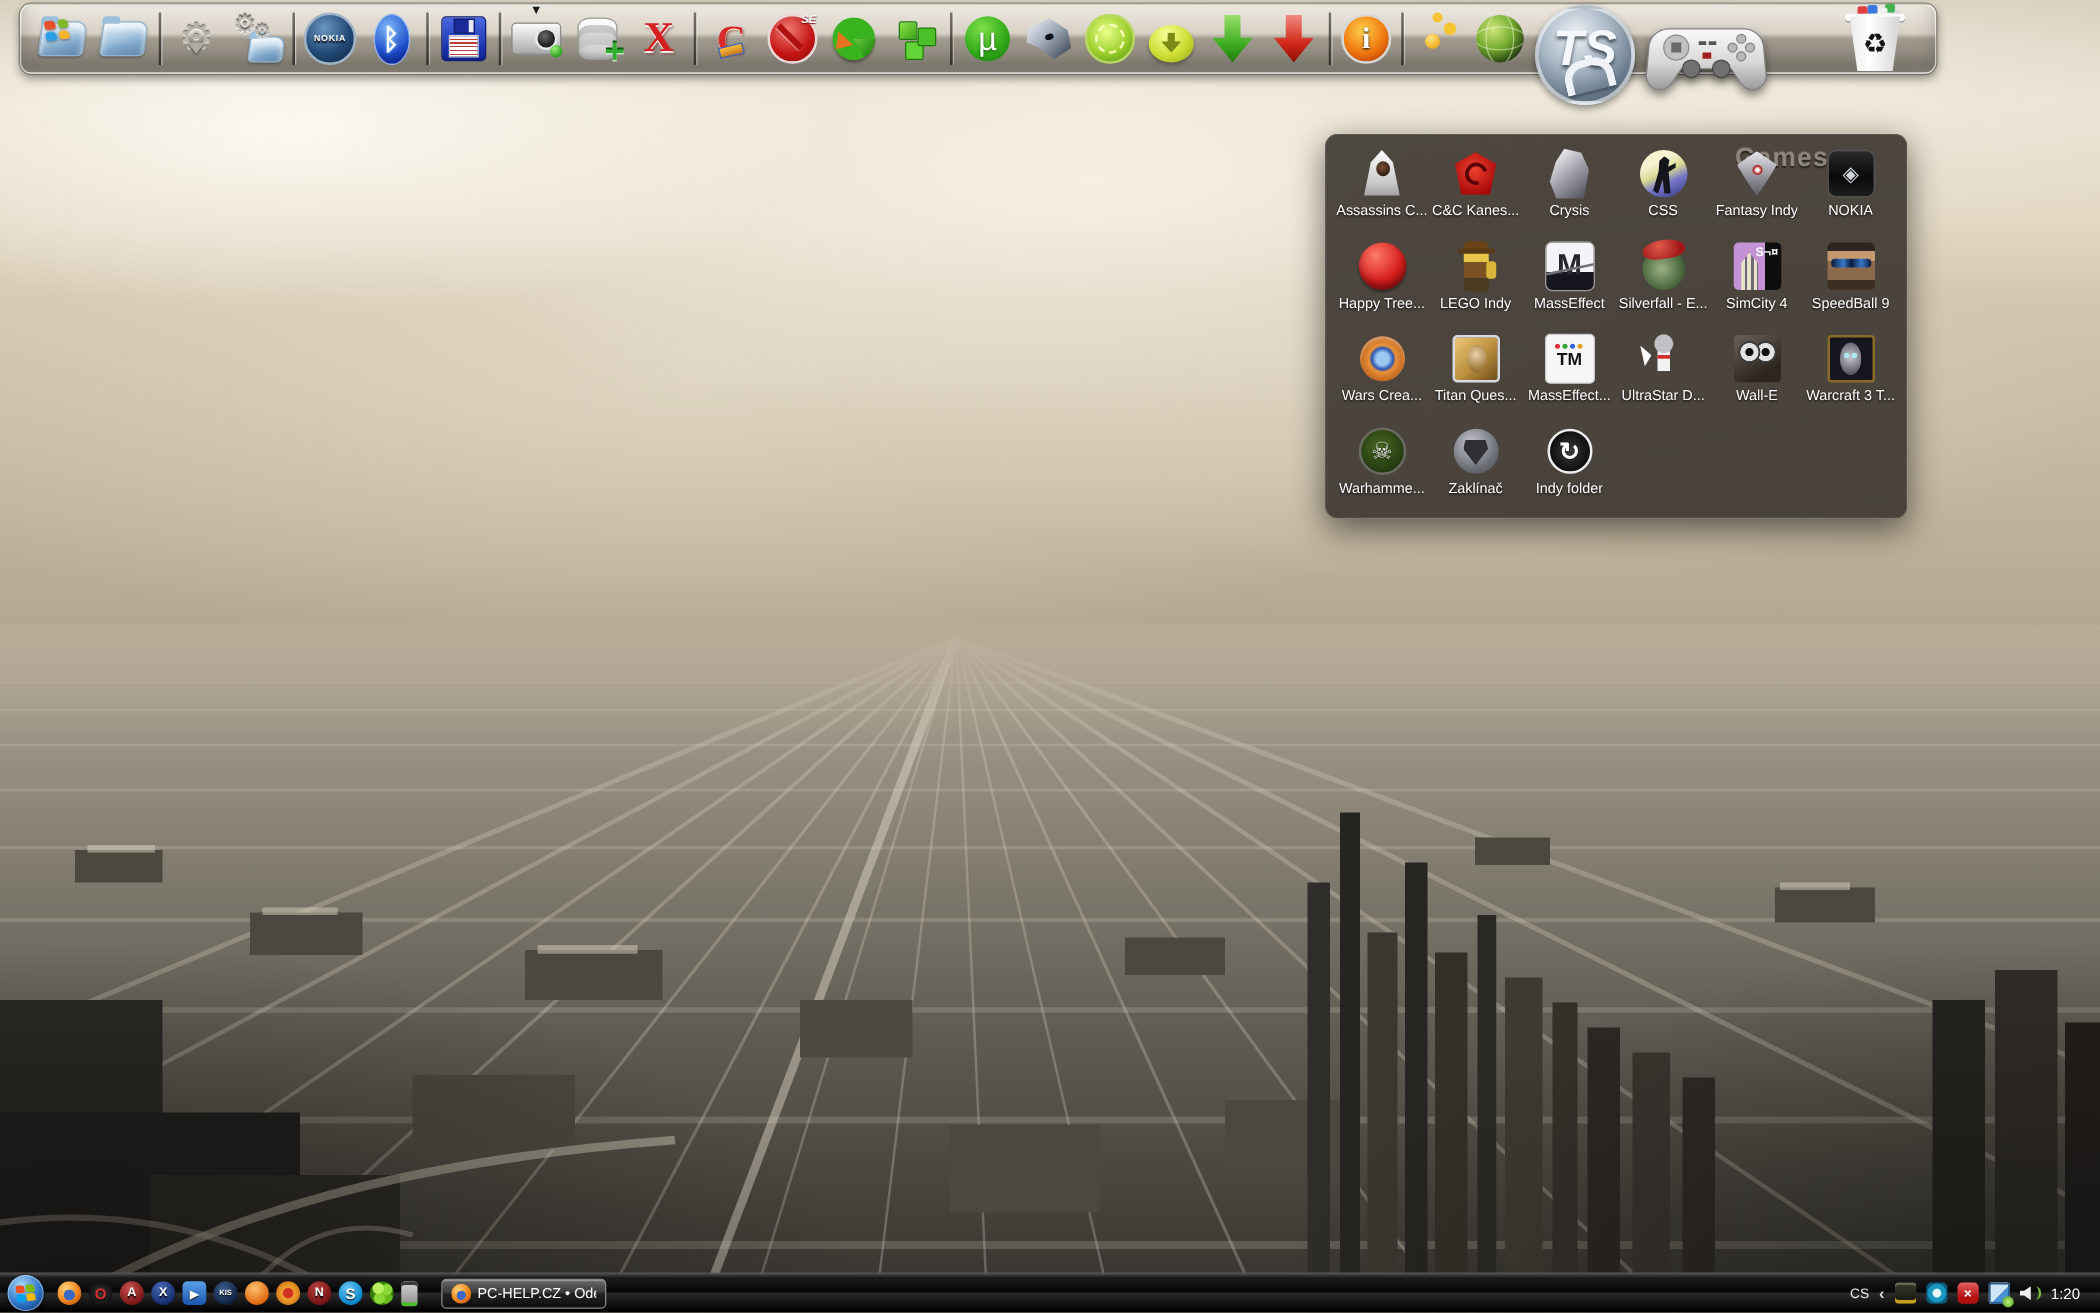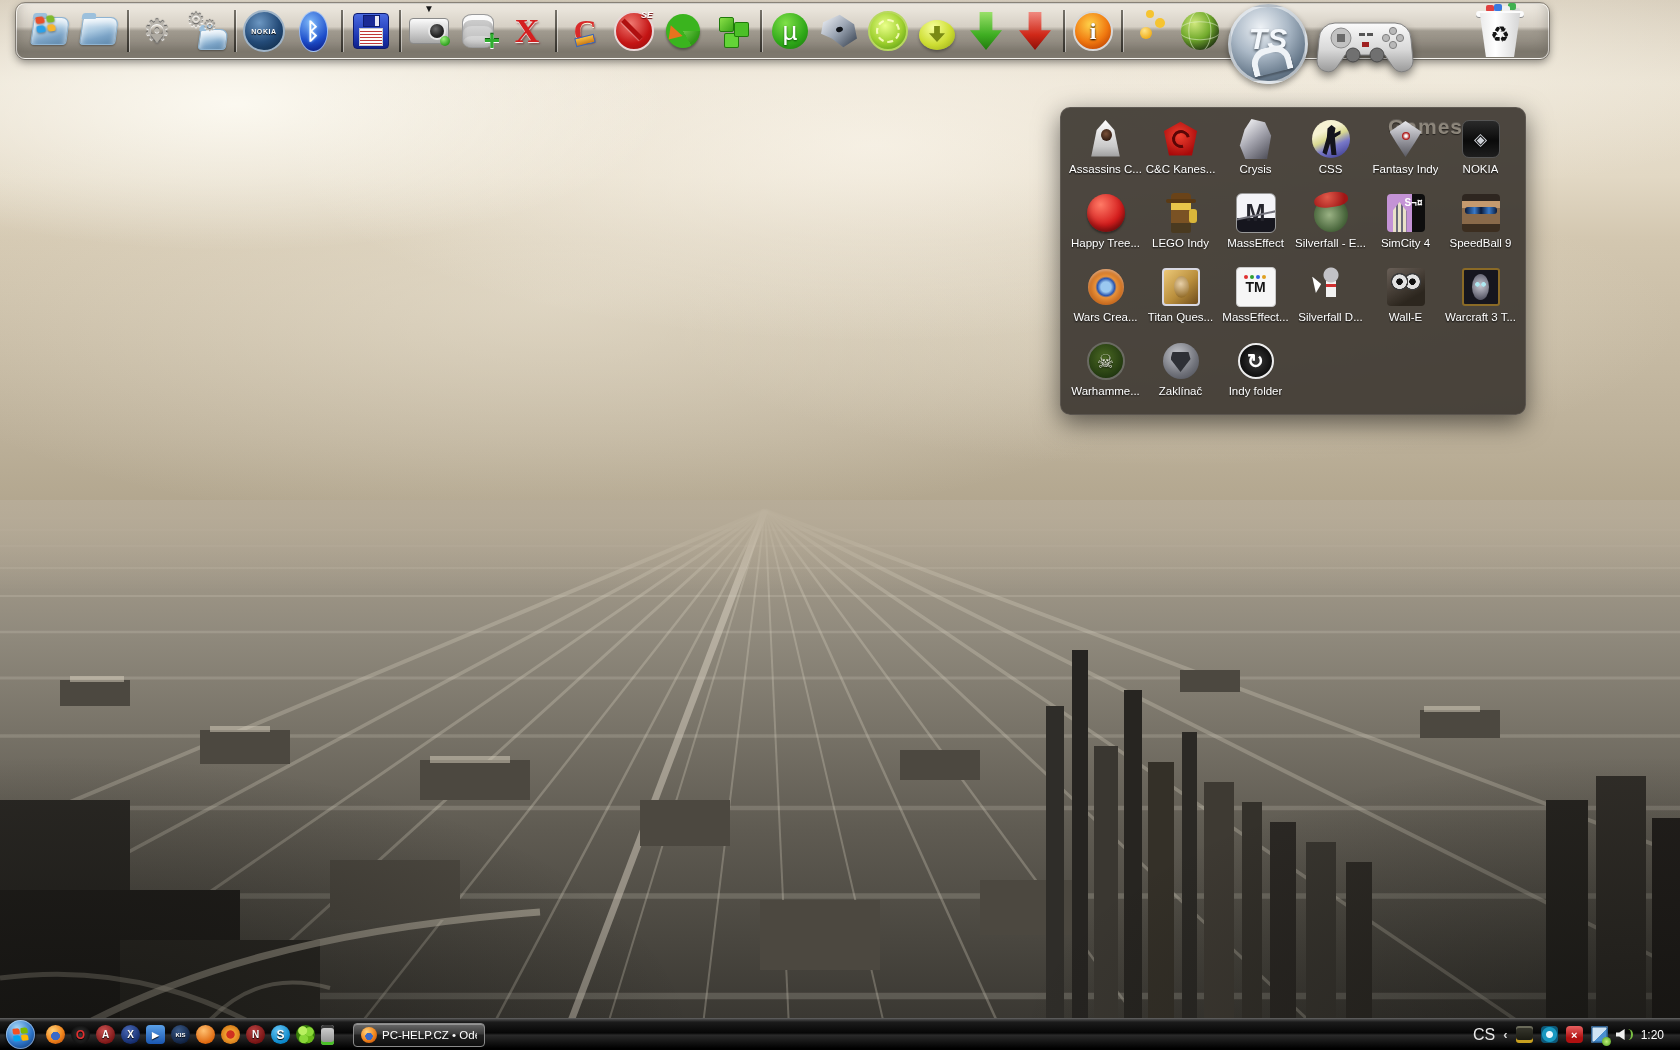--- a/index.html
+++ b/index.html
@@ -130,21 +130,21 @@
   .globe{width:38px;height:38px;border-radius:50%;position:relative;overflow:hidden;
     background:radial-gradient(circle at 36% 30%, #cfe87c, #71aa2c 45%, #243a12 78%, #141f0a);}
   .globe::before{content:"";position:absolute;left:50%;top:-2px;width:56%;height:104%;
     transform:translateX(-50%);border:1.5px solid rgba(235,245,215,.55);border-radius:50%;}
   .globe::after{content:"";position:absolute;top:50%;left:-2px;height:46%;width:104%;
     transform:translateY(-50%);border:1.5px solid rgba(235,245,215,.5);border-radius:50%;}
   .ts{width:74px;height:74px;flex:0 0 auto;border-radius:50%;position:relative;margin-bottom:-26px;
     background:radial-gradient(circle at 40% 28%, #eef2f6, #aab8c6 40%, #66788a 72%, #3c4a58);
     border:3px solid rgba(255,255,255,.55);box-shadow:0 3px 6px rgba(0,0,0,.4);
     display:flex;align-items:center;justify-content:center;}
-  .ts .tsword{color:#f4f8fc;font-size:30px;font-weight:bold;font-style:italic;
+  .ts .tsword{color:#f4f8fc;font-size:40px;font-weight:bold;font-style:italic;
     text-shadow:0 2px 3px rgba(20,30,40,.7);margin-top:-10px;}
   .ts::after{content:"";position:absolute;left:20px;bottom:8px;width:28px;height:20px;
     border:6px solid #eef2f6;border-bottom:none;border-radius:16px 16px 0 0;transform:rotate(-14deg);
     box-shadow:0 2px 2px rgba(0,0,0,.3);}
   .pad{width:100px;height:74px;flex:0 0 auto;margin-bottom:-34px;filter:drop-shadow(0 4px 4px rgba(0,0,0,.45));}
   .bin{width:52px;height:56px;flex:0 0 auto;position:relative;margin:0 10px 0 auto;}
   .bin .cup{position:absolute;left:4px;top:10px;width:44px;height:44px;
     clip-path:polygon(4% 0, 96% 0, 82% 100%, 18% 100%);
     background:linear-gradient(90deg,#e8e8e8,#ffffff 40%,#d2d2d2);
     display:flex;align-items:center;justify-content:center;font-size:22px;color:#141414;}
@@ -289,21 +289,21 @@
   .taskbtn{margin-left:14px;height:24px;width:132px;border-radius:4px;flex:0 0 auto;
     background:linear-gradient(#6a6a6a 0%, #3a3a3a 45%, #222 50%, #0e0e0e 100%);
     border:1px solid #8a8a8a;box-shadow:inset 0 1px 0 rgba(255,255,255,.3);
     display:flex;align-items:center;gap:5px;padding:0 7px;box-sizing:border-box;}
   .taskbtn .tbi{width:16px;height:16px;border-radius:50%;flex:0 0 auto;
     background:radial-gradient(circle at 50% 58%, #3a6ac8 0 29%, transparent 31%),
     radial-gradient(circle at 36% 30%, #ffd27a, #f0841c 55%, #b8480a 95%);}
   .taskbtn .tbl{color:#fff;font-size:11.5px;white-space:nowrap;overflow:hidden;}
   .spacer{flex:1 1 auto;}
   .tray{display:flex;align-items:center;gap:8px;padding-right:10px;}
-  .lang{color:#e8e8e8;font-size:16px;}
+  .lang{color:#e8e8e8;font-size:11px;}
   .chev{color:#d8d8d8;font-size:13px;font-weight:bold;}
   .ti{width:17px;height:17px;flex:0 0 auto;position:relative;}
   .t-cam{border-radius:3px;background:linear-gradient(#3a3a30,#14140c);
     box-shadow:inset 0 -3px 0 #c8a020, inset 0 2px 0 #6a6a5a;}
   .t-eye{border-radius:4px;background:radial-gradient(circle at 50% 50%, #e8f8ff 0 3px, #1898c0 4px 7px, #0c5878 8px);}
   .t-shield{border-radius:4px;background:linear-gradient(#e86060,#b01010 70%);display:flex;align-items:center;
     justify-content:center;color:#fff;font-size:11px;font-weight:bold;}
   .t-net{background:linear-gradient(135deg,#cfe4f4 0 55%, #4a90d0 55% 100%);border-radius:2px;
     box-shadow:inset 0 0 0 1.5px #2a5a8a;}
   .t-net::after{content:"";position:absolute;right:-3px;bottom:-3px;width:9px;height:9px;border-radius:50%;
@@ -640,21 +640,21 @@
       <div class="sitem">
         <div class="gi">
             <div class="g-tm">TM</div>
           </div>
         <div class="lbl">MassEffect...</div>
       </div>
       <div class="sitem">
         <div class="gi">
             <div class="g-ultra"></div>
           </div>
-        <div class="lbl">Silverfall D...</div>
+        <div class="lbl">UltraStar D...</div>
       </div>
       <div class="sitem">
         <div class="gi">
             <div class="g-walle"></div>
           </div>
         <div class="lbl">Wall-E</div>
       </div>
       <div class="sitem">
         <div class="gi">
             <div class="g-war3"></div>

